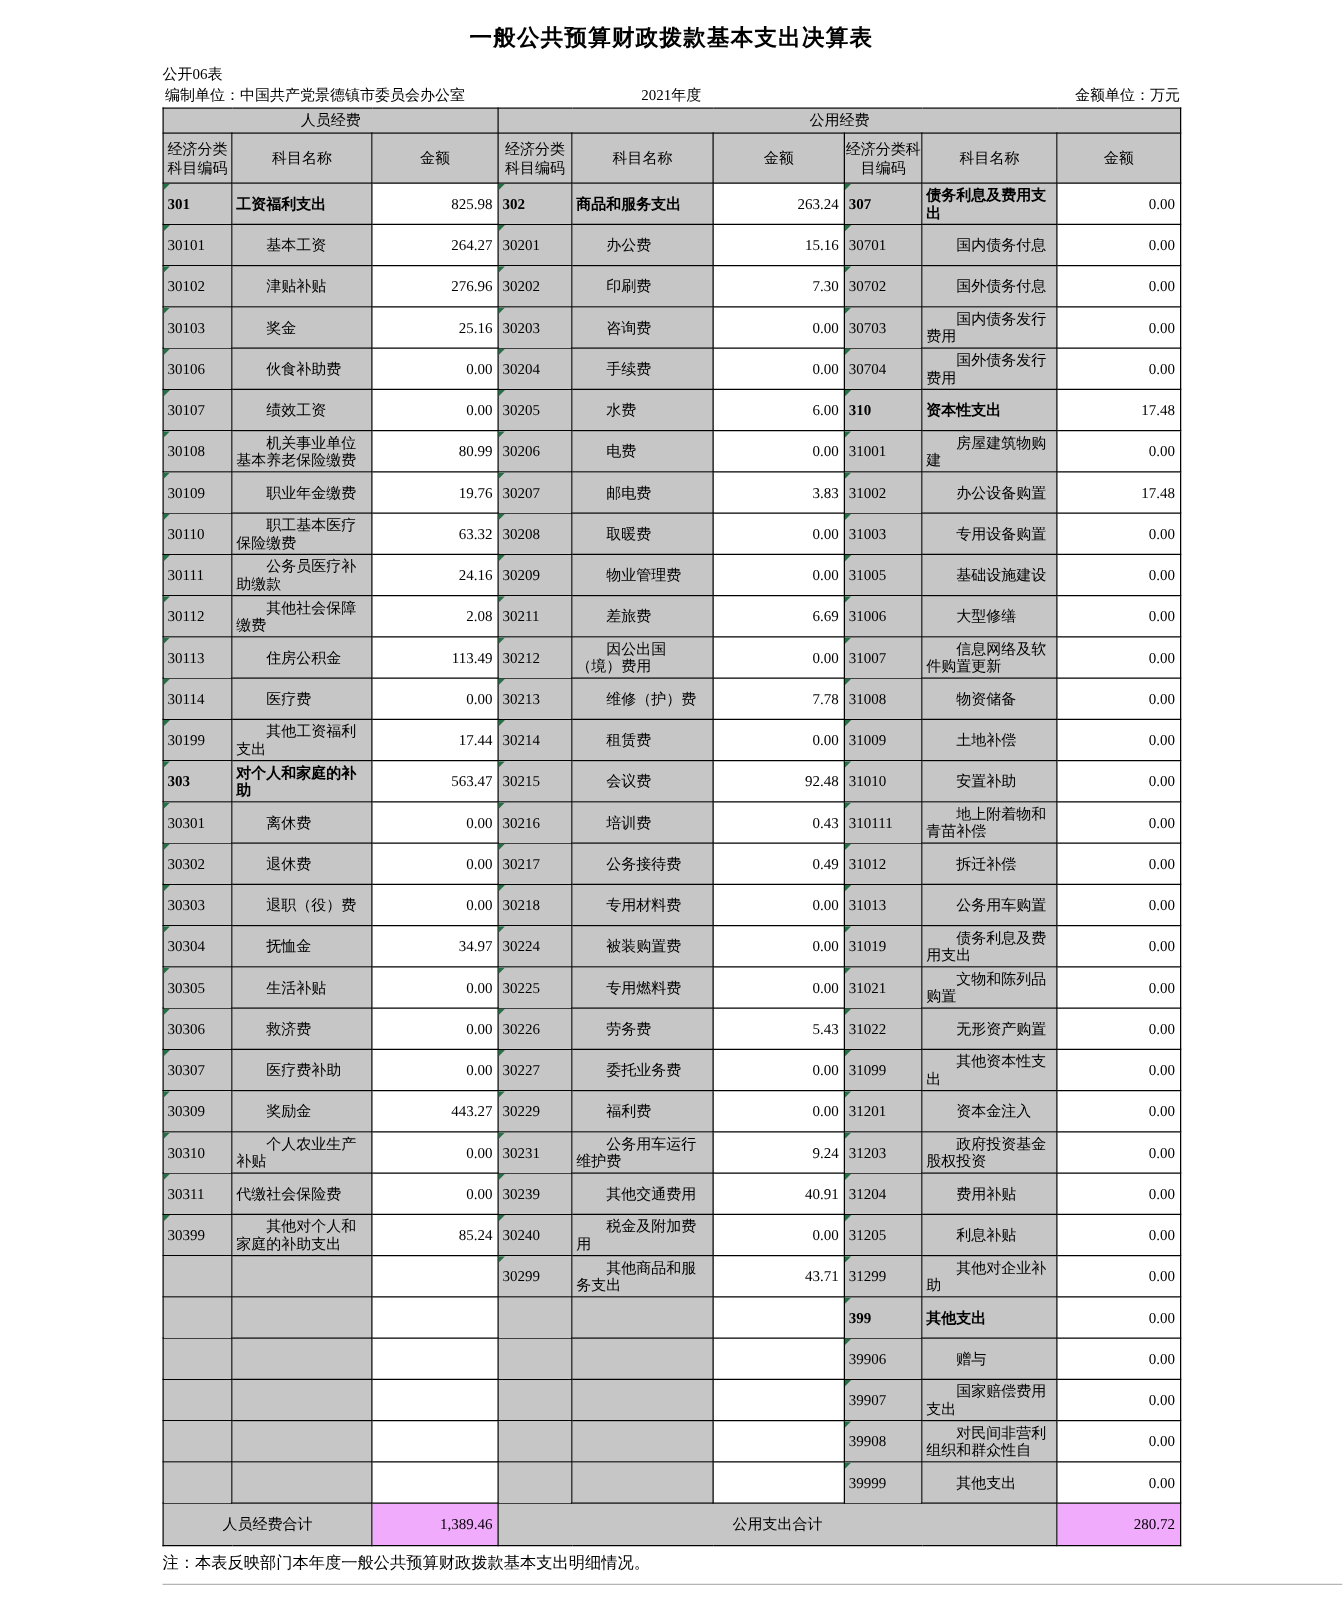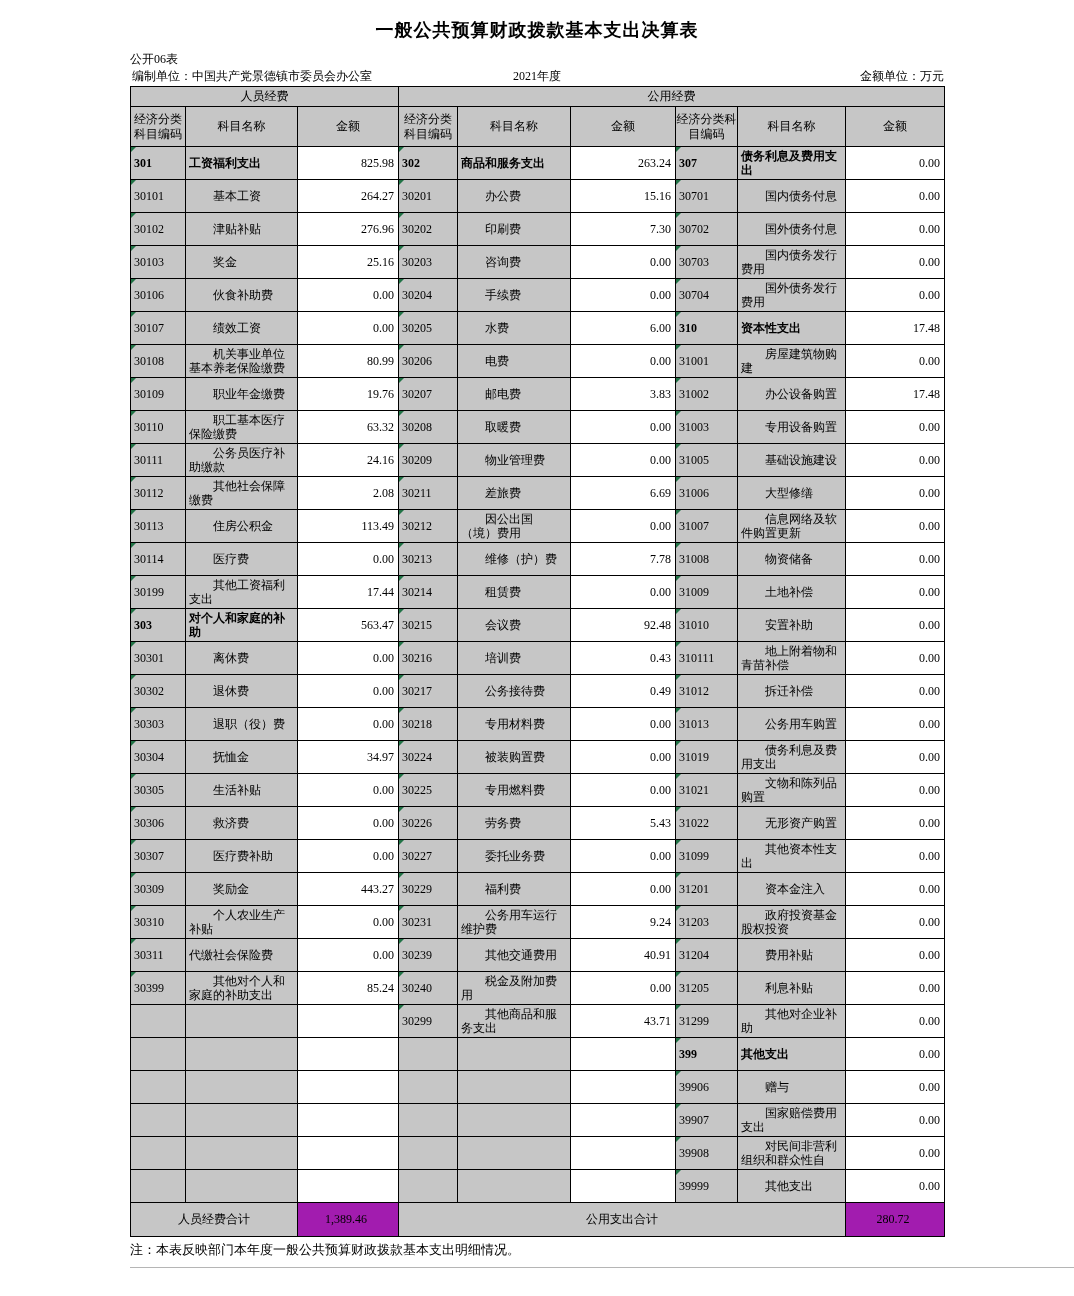--- a/index.html
+++ b/index.html
@@ -24,21 +24,21 @@
   td.name{background:var(--gray);text-align:left;padding:0 3px;text-indent:2em;
           word-break:break-all;}
   td.name.sec{text-indent:0;font-weight:bold;}
   td.name.noind{text-indent:0;}
   td.code.sec{font-weight:bold;}
   td.amt{background:#fff;text-align:right;padding-right:4px;}
   .tri{position:absolute;top:0;left:0;width:0;height:0;
        border-top:5px solid var(--green);border-right:5px solid transparent;}
   tfoot tr{height:34px;}
   tfoot td.lbl{background:var(--gray);text-align:center;}
-  tfoot td.amt{background:#a21caf;text-align:center;}
+  tfoot td.amt{background:#f0abfc;}
   .note{margin-top:5px;font-size:13px;line-height:16px;text-align:left;
         border-bottom:1px solid #b5b5b5;padding-bottom:9px;width:944px;}
 </style>
 </head>
 <body>
 
 <div class="sheet">
   <div class="title">一般公共预算财政拨款基本支出决算表</div>
   <div class="doc-code">公开06表</div>
   <div class="info-row">

